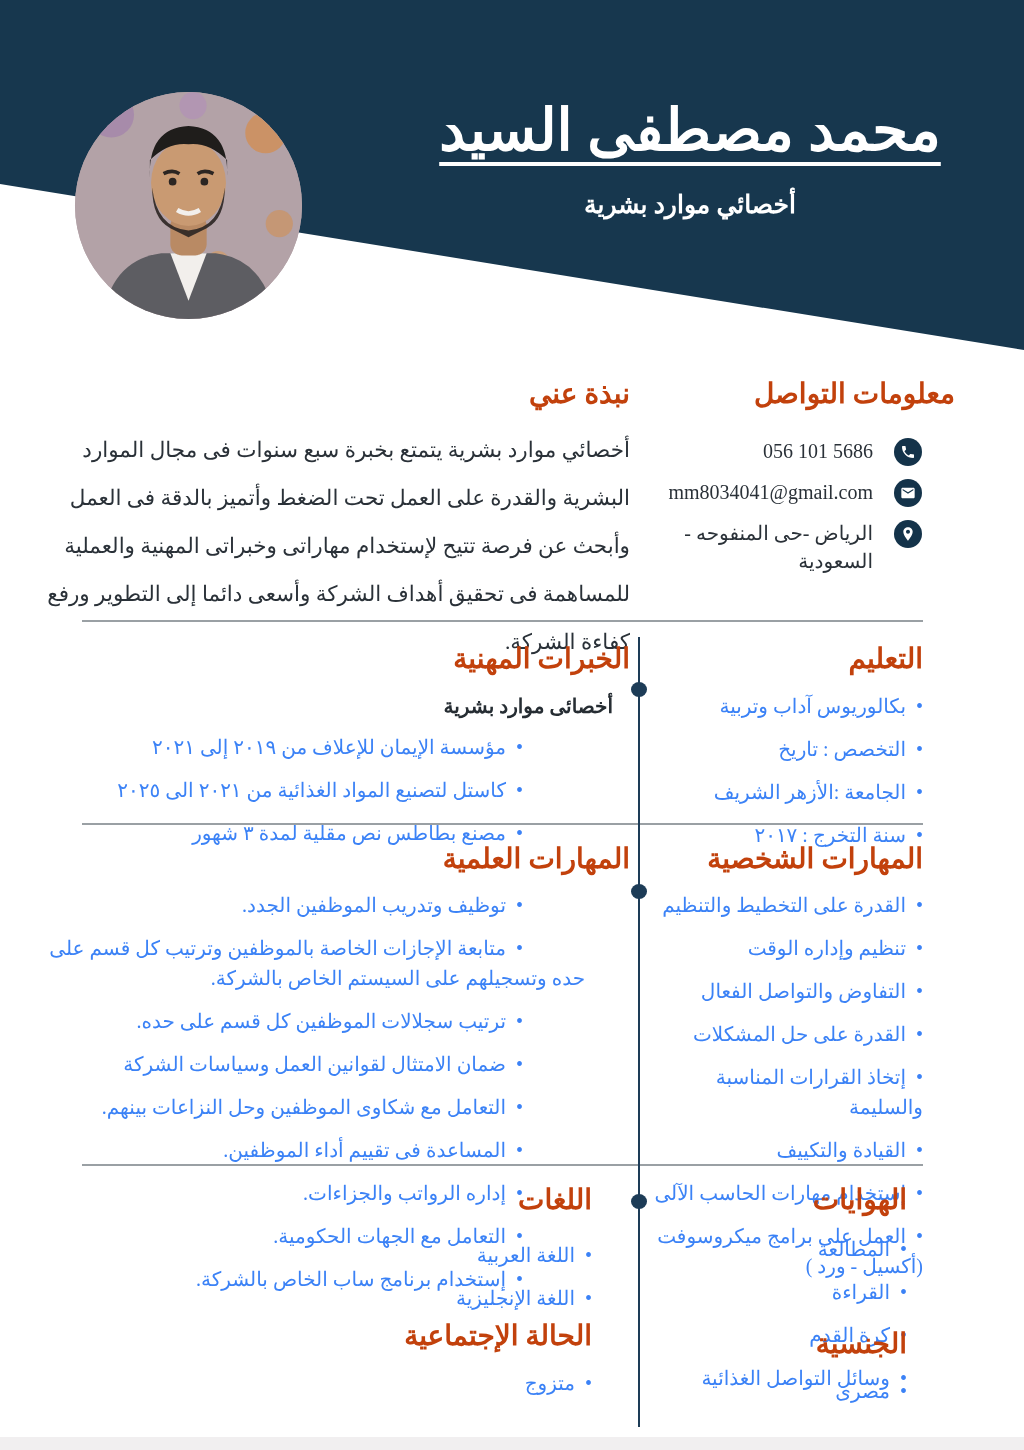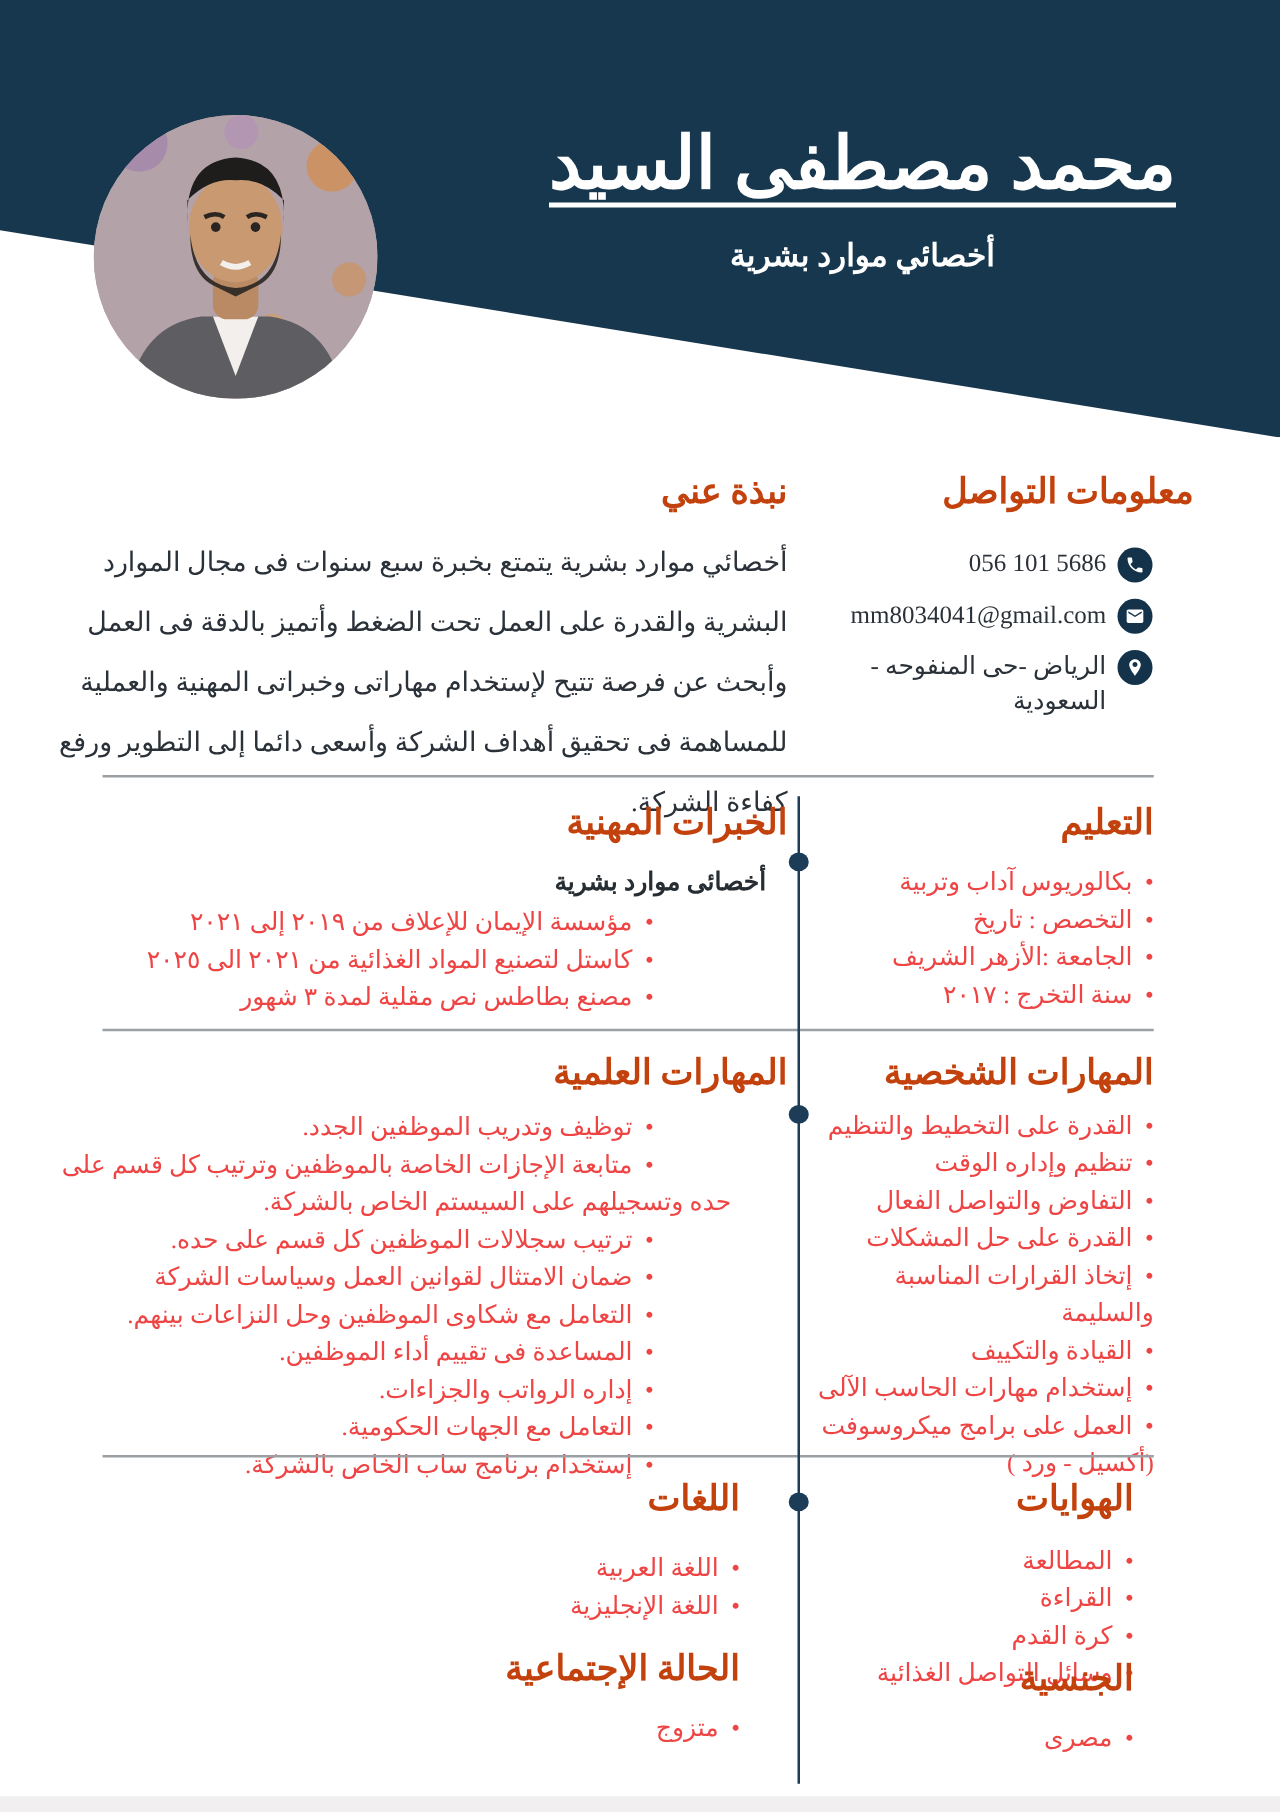--- a/index.html
+++ b/index.html
@@ -28,33 +28,33 @@
     text-decoration:underline;text-decoration-thickness:4px;text-underline-offset:12px;
   }
   .role-sub{margin-top:24px;font-size:25px;font-weight:bold;}
   
   .sec-title{
     margin:0;color:#c2410c;font-size:28px;font-weight:bold;line-height:36px;
   }
   
   .contact{position:absolute;top:376px;right:69px;width:310px;}
   .contact-rows{margin-top:25px;padding-right:33px;}
-  .c-row{display:flex;align-items:flex-start;gap:9px;margin-bottom:12px;font-size:20px;line-height:28px;}
+  .c-row{display:flex;align-items:flex-start;gap:21px;margin-bottom:12px;font-size:20px;line-height:28px;}
   .c-icon{
     flex:none;width:28px;height:28px;border-radius:50%;background:#14334a;
     display:flex;align-items:center;justify-content:center;margin-top:1px;
   }
   .c-icon svg{width:16px;height:16px;fill:#ffffff;}
   .c-text{color:#2a3138;}
   
   .about{position:absolute;top:376px;right:394px;width:594px;}
   .about p{margin:14px 0 0;font-size:21.5px;line-height:48px;color:#2a3138;text-align:right;}
   
   ul.blist{margin:0;padding:0;list-style:none;}
-  ul.blist li{font-size:20px;line-height:30px;color:#ef4444;}
+  ul.blist li{font-size:20px;line-height:30px;color:#3b82f6;margin-top:13px;}
   ul.blist li::before{content:"\2022";margin-left:10px;}
   ul.indent li{text-indent:62px;}
   
   .experience{position:absolute;top:641px;right:394px;width:594px;}
   .exp-role{margin:16px 17px 4px 0;font-size:20px;font-weight:bold;line-height:26px;}
   .exp-list{margin:0 45px 0 0 !important;}
   .exp-list li{line-height:29px;font-size:19.5px;}
   .education{position:absolute;top:641px;right:101px;width:285px;}
   .edu-list{margin-top:14px !important;}
   .edu-list li{line-height:32px;}

